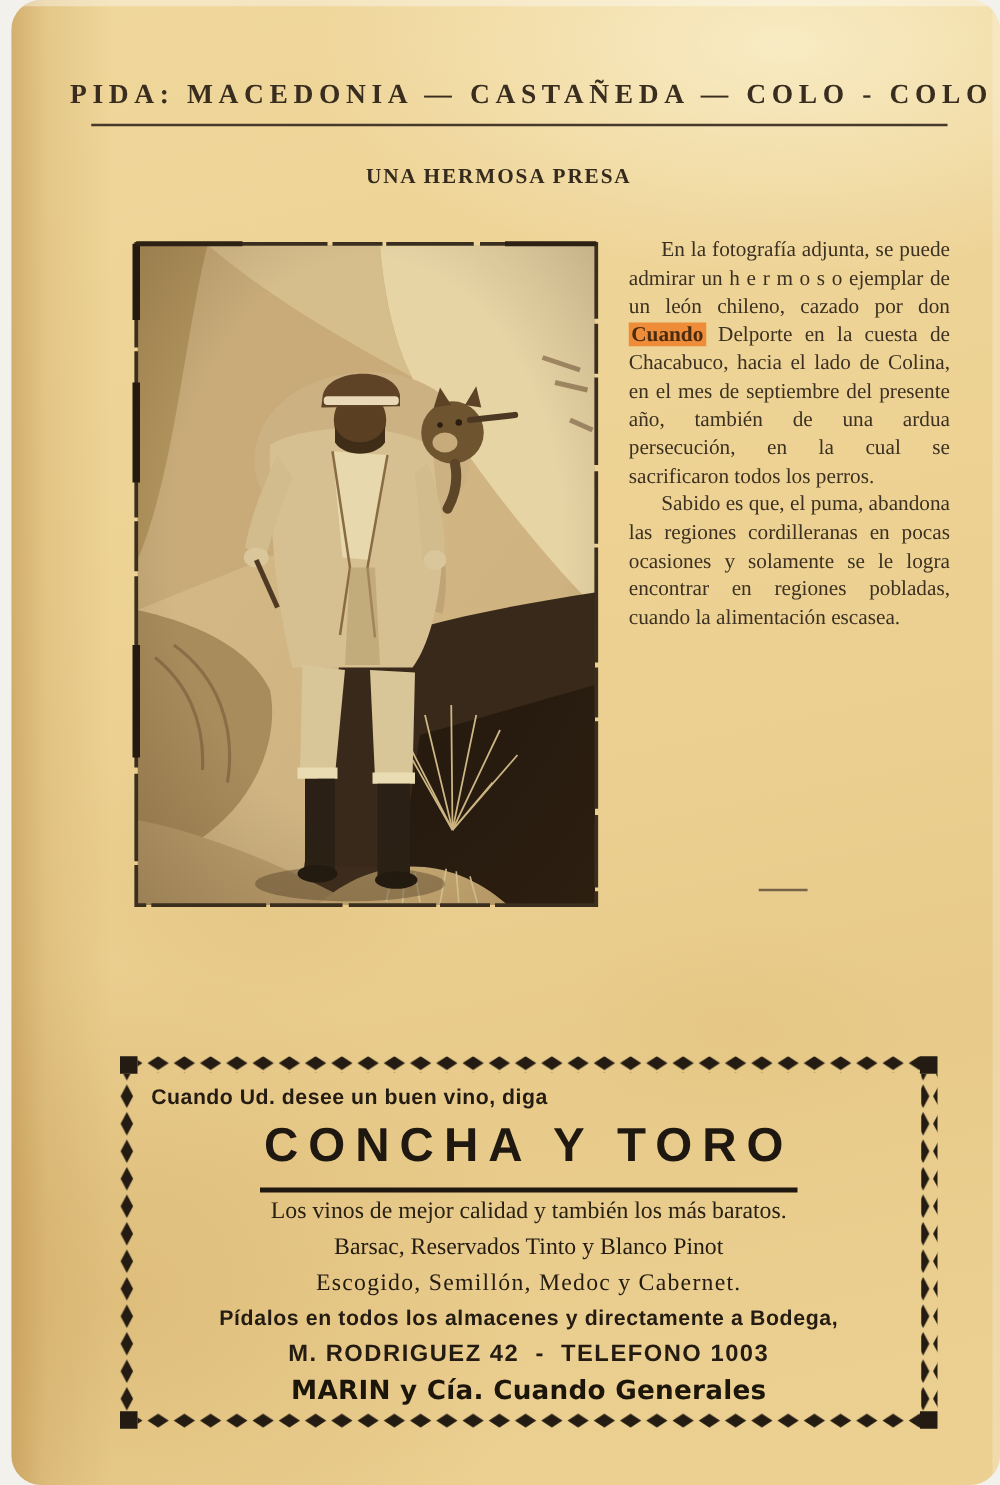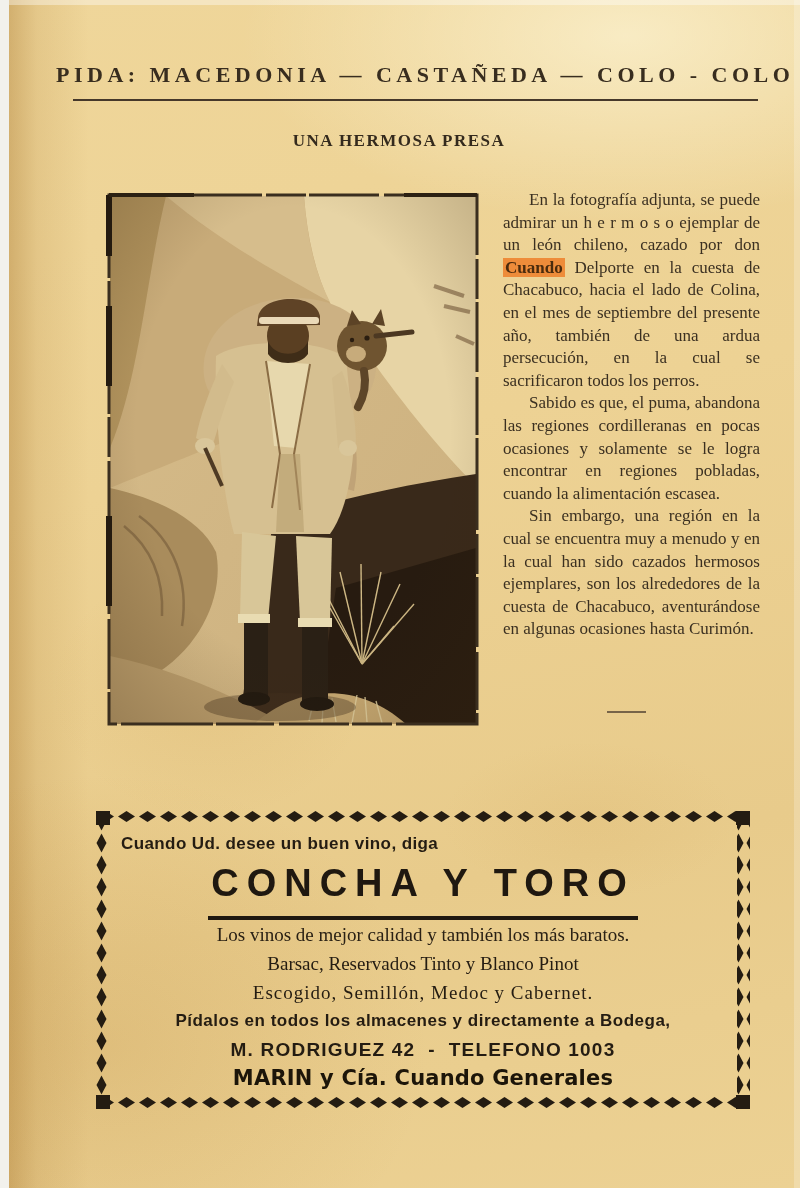--- a/index.html
+++ b/index.html
@@ -8,20 +8,21 @@
     background:#f2f1ec;
     font-family:"Liberation Serif", serif;
   }
   .paper{
     position:absolute;left:9px;top:0;width:791px;height:1188px;overflow:hidden;
     background:
       radial-gradient(ellipse 620px 300px at 78% 3%, rgba(255,250,224,0.60), rgba(255,250,224,0) 62%),
       radial-gradient(ellipse 500px 420px at 12% 88%, rgba(170,115,35,0.16), rgba(170,115,35,0) 65%),
       linear-gradient(90deg, rgba(150,95,20,0.32) 0px, rgba(150,95,20,0.12) 28px, rgba(150,95,20,0) 80px),
       linear-gradient(168deg, #efd69a 0%, #edd294 38%, #e8cb8b 72%, #ecd193 100%);
+    border-radius: 24px;
   }
   .scan-edge-top{position:absolute;left:0;top:0;width:100%;height:5px;background:rgba(255,255,255,0.38);}
   .scan-edge-right{position:absolute;right:0;top:0;width:6px;height:100%;background:rgba(255,255,255,0.22);}
   .stain{position:absolute;pointer-events:none;}
   .stain.s1{left:40px;top:560px;width:320px;height:260px;background:radial-gradient(ellipse at center, rgba(181,128,48,0.10), rgba(181,128,48,0) 70%);}
   .stain.s2{left:430px;top:740px;width:300px;height:160px;background:radial-gradient(ellipse at center, rgba(200,150,70,0.10), rgba(200,150,70,0) 70%);}
 
   .masthead{
     position:absolute;left:47px;top:62px;width:700px;
     text-align:center;white-space:nowrap;
@@ -42,21 +43,21 @@
   .article-col{
     position:absolute;left:494px;top:189px;width:257px;
     font-size:17px;line-height:22.6px;text-align:justify;color:#3b3021;
   }
   .article-col p{margin:0;text-indent:26px;}
   .hl{
     background:#ee8c3a;color:#4a2b0d;padding:0 2px;font-weight:bold;
   }
   .end-divider{position:absolute;left:598px;top:711px;width:39px;height:2px;background:#5a4a37;opacity:0.8;}
 
-  .ad{position:absolute;left:86px;top:810px;width:656px;height:300px;color:#241c12;}
+  .ad{position:absolute;left:86px;top:844px;width:656px;height:300px;color:#241c12;}
   .ad-border{position:absolute;left:0;top:0;width:656px;height:300px;}
   .ad .line{position:absolute;left:0;width:100%;text-align:center;white-space:nowrap;}
   .ad-intro{
     position:absolute;left:26px;top:24px;white-space:nowrap;
     font-family:"Liberation Sans", sans-serif;font-weight:bold;font-size:17px;letter-spacing:0.4px;
   }
   .ad-brand{
     top:52px;
     font-family:"Liberation Sans", sans-serif;font-weight:bold;font-size:38px;
     letter-spacing:8px;color:#1f1810;
@@ -166,21 +167,20 @@
       </g>
       <rect x="5" y="9" width="368" height="529" fill="none" stroke="#3a2e1f" stroke-width="3" stroke-dasharray="58 3 92 4 40 3 70 5"></rect>
       <path d="M5,9 L5,70 M5,120 L5,200 M5,330 L5,420" stroke="#241a0f" stroke-width="6"></path>
       <path d="M5,9 L90,9 M300,9 L373,9" stroke="#2c2113" stroke-width="4"></path>
     </svg>
   </figure>
 
   <div class="article-col">
     <p><span>En la fotografía adjunta, se puede admirar un h&nbsp;e&nbsp;r&nbsp;m&nbsp;o&nbsp;s&nbsp;o ejemplar de un león chileno, cazado por don </span><mark class="hl">Cuando</mark><span> Delporte en la cuesta de Chacabuco, hacia el lado de Colina, en el mes de septiembre del presente año, también de una ardua persecución, en la cual se sacrificaron todos los perros.</span></p>
     <p>Sabido es que, el puma, abandona las regiones cordilleranas en pocas ocasiones y solamente se le logra encontrar en regiones pobladas, cuando la alimentación escasea.</p>
-    <p>Sin embargo, una región en la cual se encuentra muy a menudo y en la cual han sido cazados hermosos ejemplares, son los alrededores de la cuesta de Chacabuco, aventurándose en algunas ocasiones hasta Curimón.</p>
   </div>
 
   <div class="end-divider"></div>
 
   <section class="ad">
     <svg class="ad-border" viewBox="0 0 656 300" preserveAspectRatio="none">
       <defs>
         <pattern id="hd" width="21" height="13" patternUnits="userSpaceOnUse">
           <polygon points="10.5,1 19,6.5 10.5,12 2,6.5" fill="#241c12"></polygon>
         </pattern>

